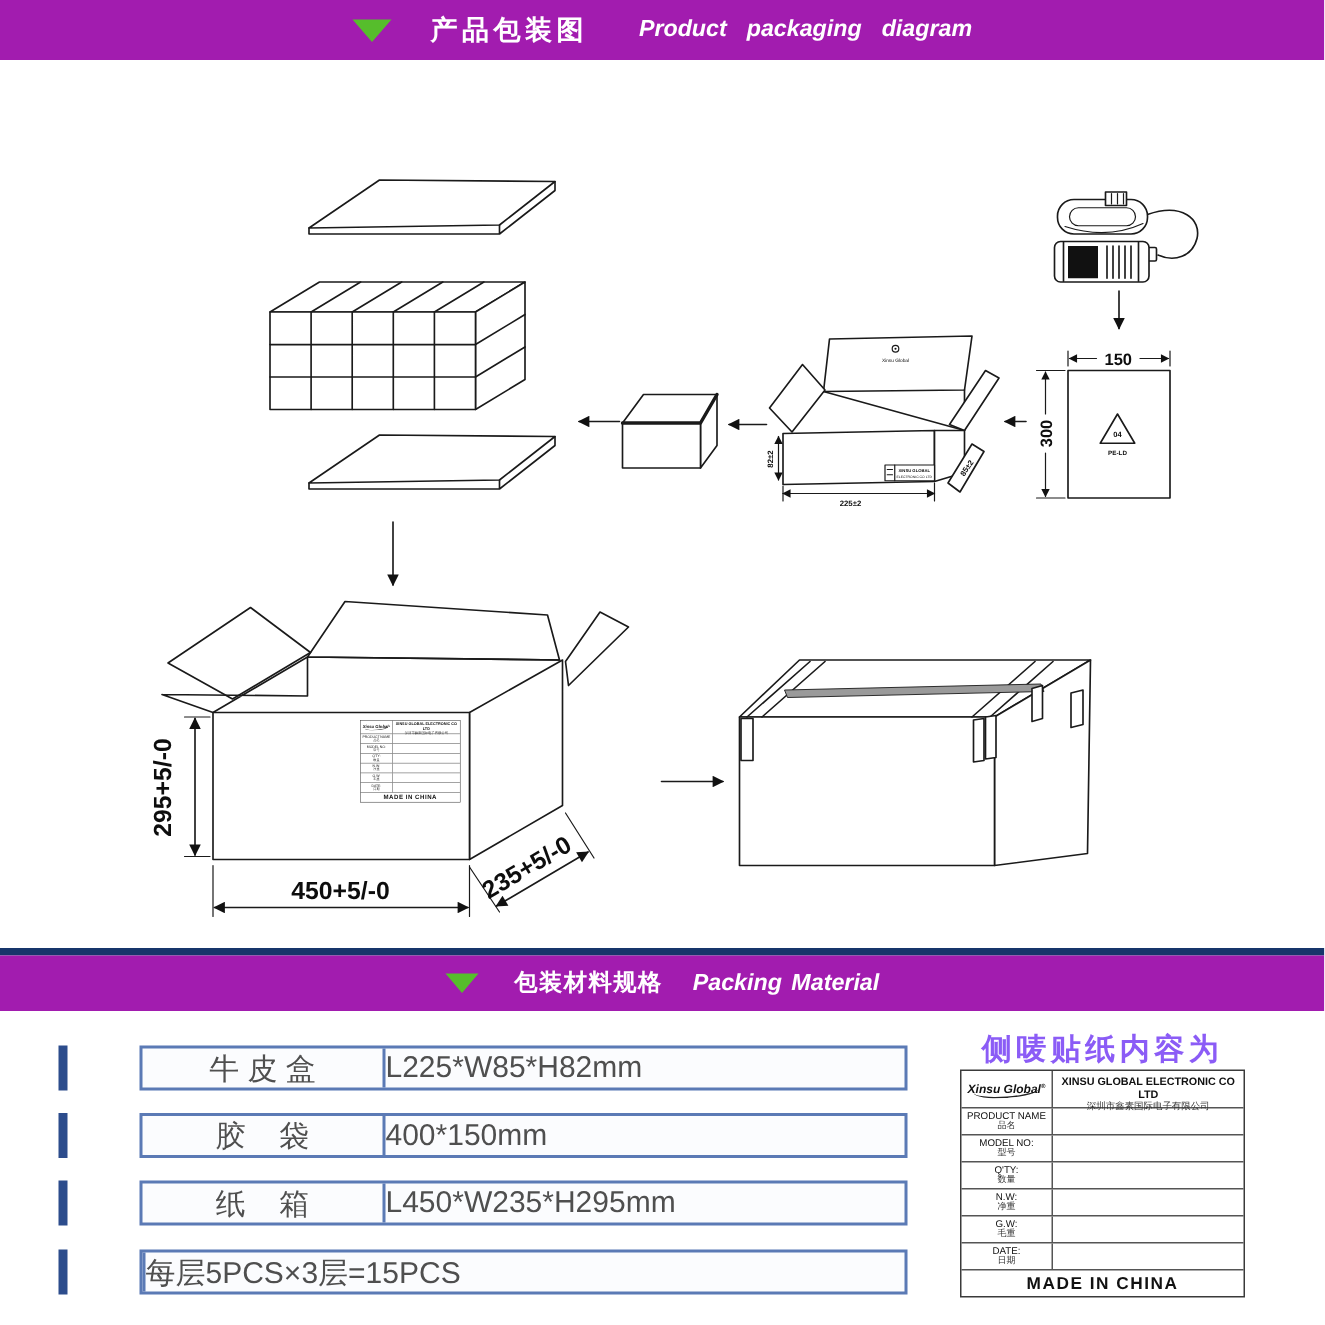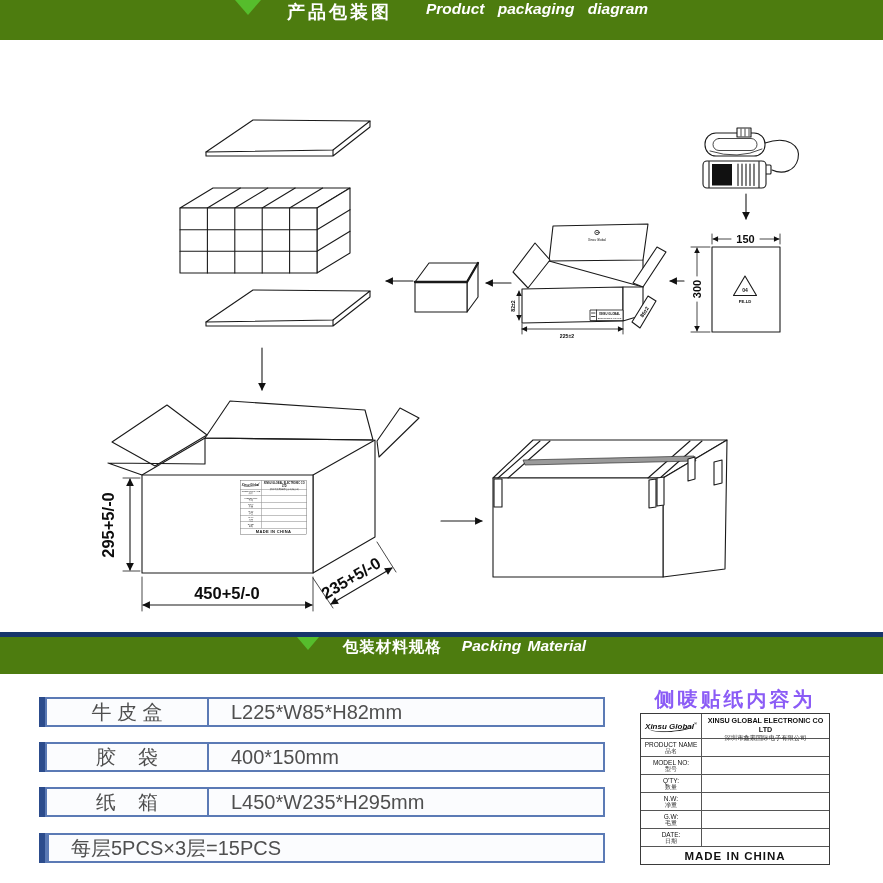--- a/index.html
+++ b/index.html
@@ -1,20 +1,20 @@
 <!DOCTYPE html>
 <html><head>
 <meta charset="utf-8">
 <style>
   html,body{margin:0;padding:0;background:#fff;}
   #page{position:relative;width:883px;height:883px;background:#fff;overflow:hidden;
         font-family:"Liberation Sans",sans-serif;}
 
   
-  .bar{position:absolute;left:0;width:883px;background:#4d7c0f;display:flex;justify-content:center;}
+  .bar{position:absolute;left:0;width:883px;background:#a21caf;display:flex;align-items:center;justify-content:center;}
   #bar1{top:0;height:40px;}
   #bar2{top:637px;height:37px;}
   #bar2navy{position:absolute;left:0;top:632px;width:883px;height:5px;background:#17356b;}
   .tri{width:0;height:0;border-left:13px solid transparent;border-right:13px solid transparent;border-top:15px solid #56bd2c;}
   .tri.small{border-left-width:11px;border-right-width:11px;border-top-width:13px;}
   .bar .cn{color:#fff;font-weight:bold;font-size:18px;letter-spacing:3px;margin:0 34px 0 26px;}
   .bar .en{color:#fff;font-weight:bold;font-size:15.5px;word-spacing:9px;font-style:italic;}
   #bar2 .cn{font-size:15.5px;letter-spacing:1px;margin:0 20px 0 24px;}
   #bar2 .en{word-spacing:2px;}
 
@@ -24,27 +24,27 @@
   .fw{stroke:#1a1a1a;stroke-width:1.1;fill:#fff;stroke-linejoin:round;}
   .thin{stroke-width:0.8;}
   .b{stroke-width:2.3;}
   text{fill:#0d0d0d;font-family:"Liberation Sans",sans-serif;}
   .dim{font-size:16.5px;font-weight:600;}
   .dims{font-size:11px;font-weight:600;}
   .dimt{font-size:5.2px;font-weight:600;}
   .micro{font-weight:bold;}
 
   
-  .spec-row{position:absolute;left:39px;width:566px;height:30px;display:flex;}
+  .spec-row{position:absolute;left:39px;width:566px;height:30px;display:flex;gap:48px;}
   .accent{width:6px;background:#2c4c8c;}
   .spec-box{flex:1;display:flex;border:2px solid #5b7ab5;background:#fbfcfe;}
   .spec-label{width:160px;display:flex;align-items:center;justify-content:center;
               font-size:20px;color:#4f4f4f;font-weight:500;white-space:pre;}
   .spec-value{flex:1;border-left:2px solid #5b7ab5;display:flex;align-items:center;
-              padding-left:22px;font-size:20px;color:#4f4f4f;white-space:pre;}
+              font-size:20px;color:#4f4f4f;white-space:pre;}
 
   
   #side-title{position:absolute;left:638px;top:686px;width:194px;text-align:center;
               font-family:"Liberation Serif",serif;font-weight:700;font-size:20px;
               letter-spacing:3px;color:#8b5cf6;}
   .sml{position:absolute;left:640px;top:713px;width:190px;height:152px;border:1px solid #3a3a3a;
        background:#fff;display:flex;flex-direction:column;box-sizing:border-box;}
   .sml-header{height:24px;display:flex;border-bottom:1px solid #555;}
   .sml-logo{width:60px;border-right:1px solid #555;position:relative;display:flex;
             align-items:center;justify-content:center;}

